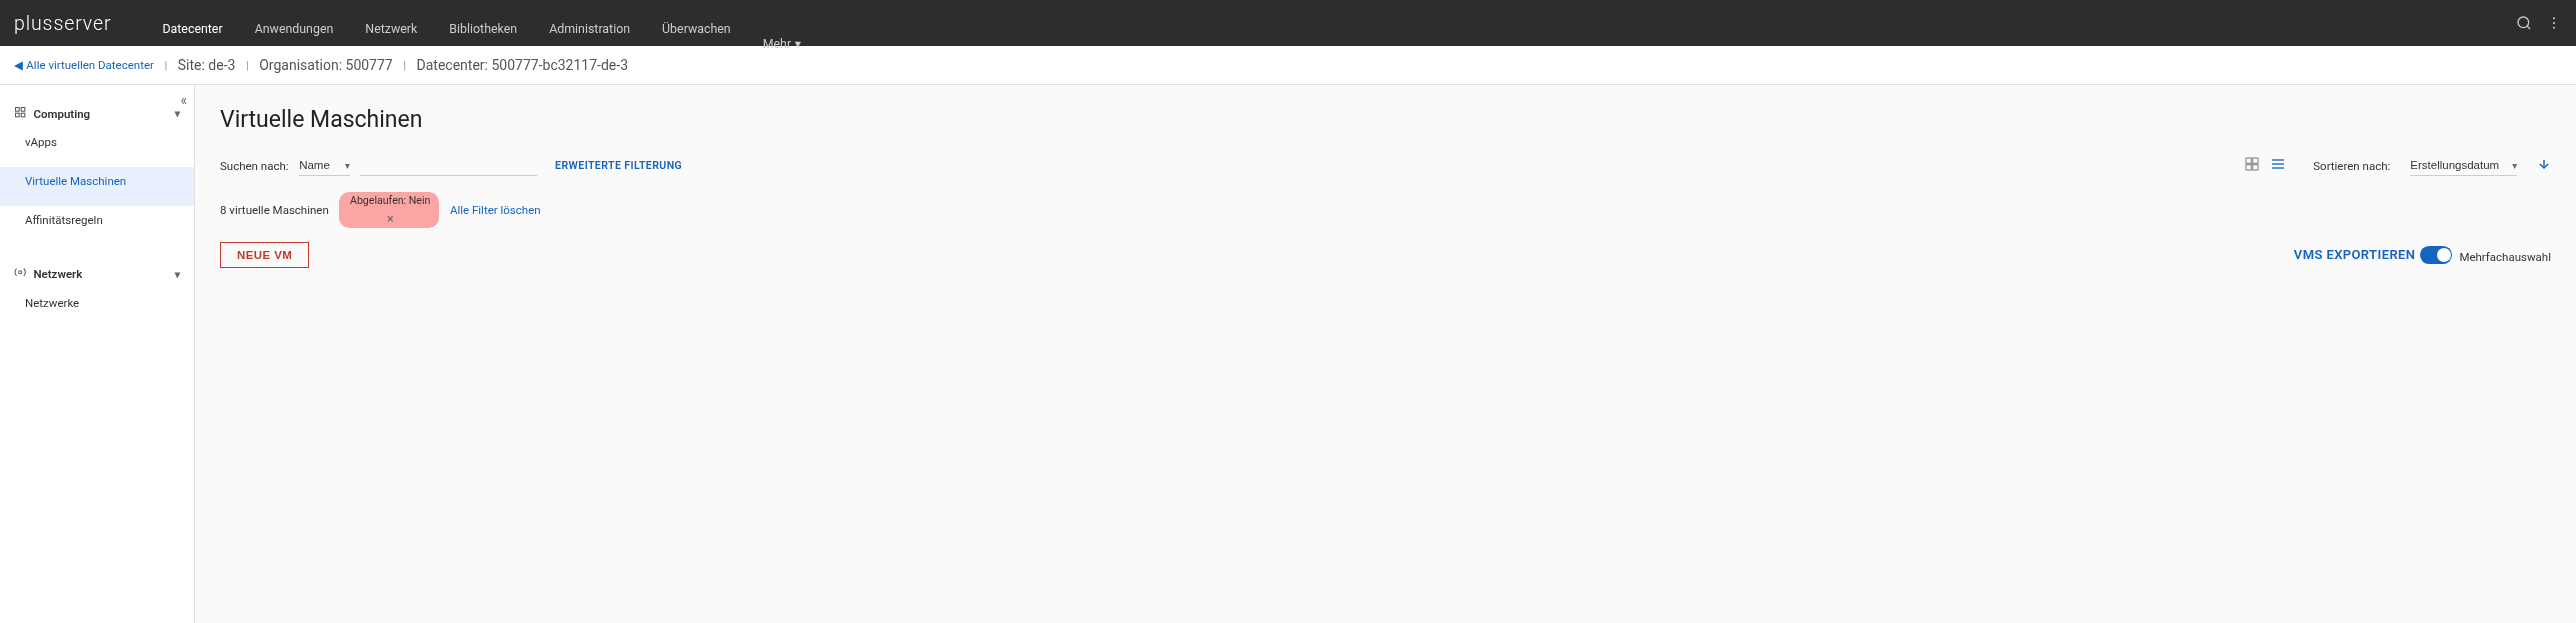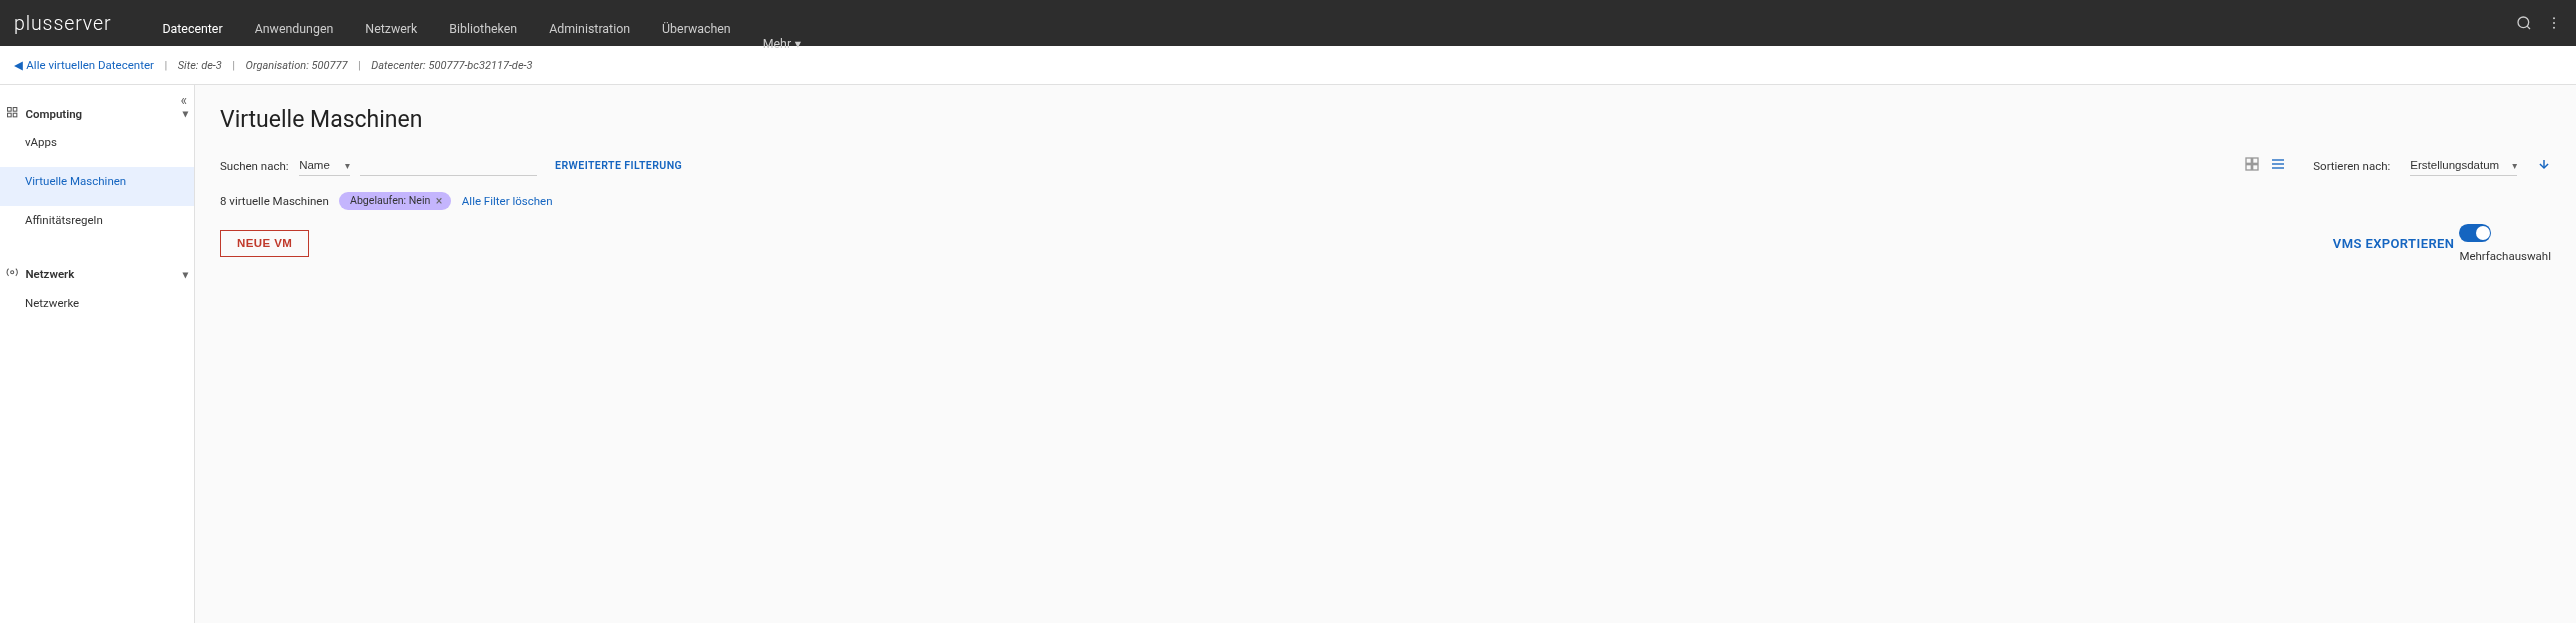--- a/index.html
+++ b/index.html
@@ -81,22 +81,21 @@
       align-items: center;
       gap: 3.5px;
       font-size: 11.5px;
     }
     .breadcrumb-sep {
       color: #999;
       margin: 0 3.5px;
     }
     .breadcrumb-info {
       color: #555;
-      font-size: 11px;
-      font-style: italic;
+      font-size: 14px;
     }
 
     
     .main-layout {
       display: flex;
       height: calc(100vh - 85px);
     }
 
     
     .sidebar {
@@ -114,21 +113,21 @@
       cursor: pointer;
       color: #666;
       font-size: 14px;
     }
     .sidebar-section {
       padding: 14px 0 0 0;
     }
     .sidebar-section-header {
       display: flex;
       align-items: center;
-      padding: 7px 6px;
+      padding: 7px 14px;
       font-weight: 600;
       font-size: 11.5px;
       color: #333;
       cursor: pointer;
       gap: 7px;
     }
     .sidebar-section-icon {
       font-size: 12.4px;
       color: #555;
     }
@@ -265,26 +264,27 @@
       margin-bottom: 14px;
     }
     .results-count {
       font-size: 11.5px;
       color: #333;
       white-space: nowrap;
     }
     .filter-tag {
       display: inline-flex;
       align-items: center;
-      background: #c4b5fd;
+      background: #fca5a5;
       border-radius: 10.6px;
       padding: 2.7px 8.9px 2.7px 10.6px;
       font-size: 10.6px;
       color: #333;
       gap: 5.3px;
+      flex-direction: column;
     }
     .filter-tag-close {
       cursor: pointer;
       color: #666;
       font-size: 12.4px;
       line-height: 1;
     }
     .clear-filters-btn {
       color: #1565c0;
       font-size: 11.5px;
@@ -313,23 +313,22 @@
     .export-btn {
       color: #1565c0;
       font-size: 13px;
       font-weight: 600;
       letter-spacing: 0.4px;
       text-transform: uppercase;
       cursor: pointer;
     }
     .toggle-wrapper {
       display: flex;
-      align-items: flex-start;
+      align-items: flex-end;
       gap: 7px;
-      flex-direction: column;
     }
     .toggle {
       width: 32px;
       height: 17.7px;
       background: #1565c0;
       border-radius: 8.9px;
       position: relative;
       cursor: pointer;
     }
     .toggle-knob {

